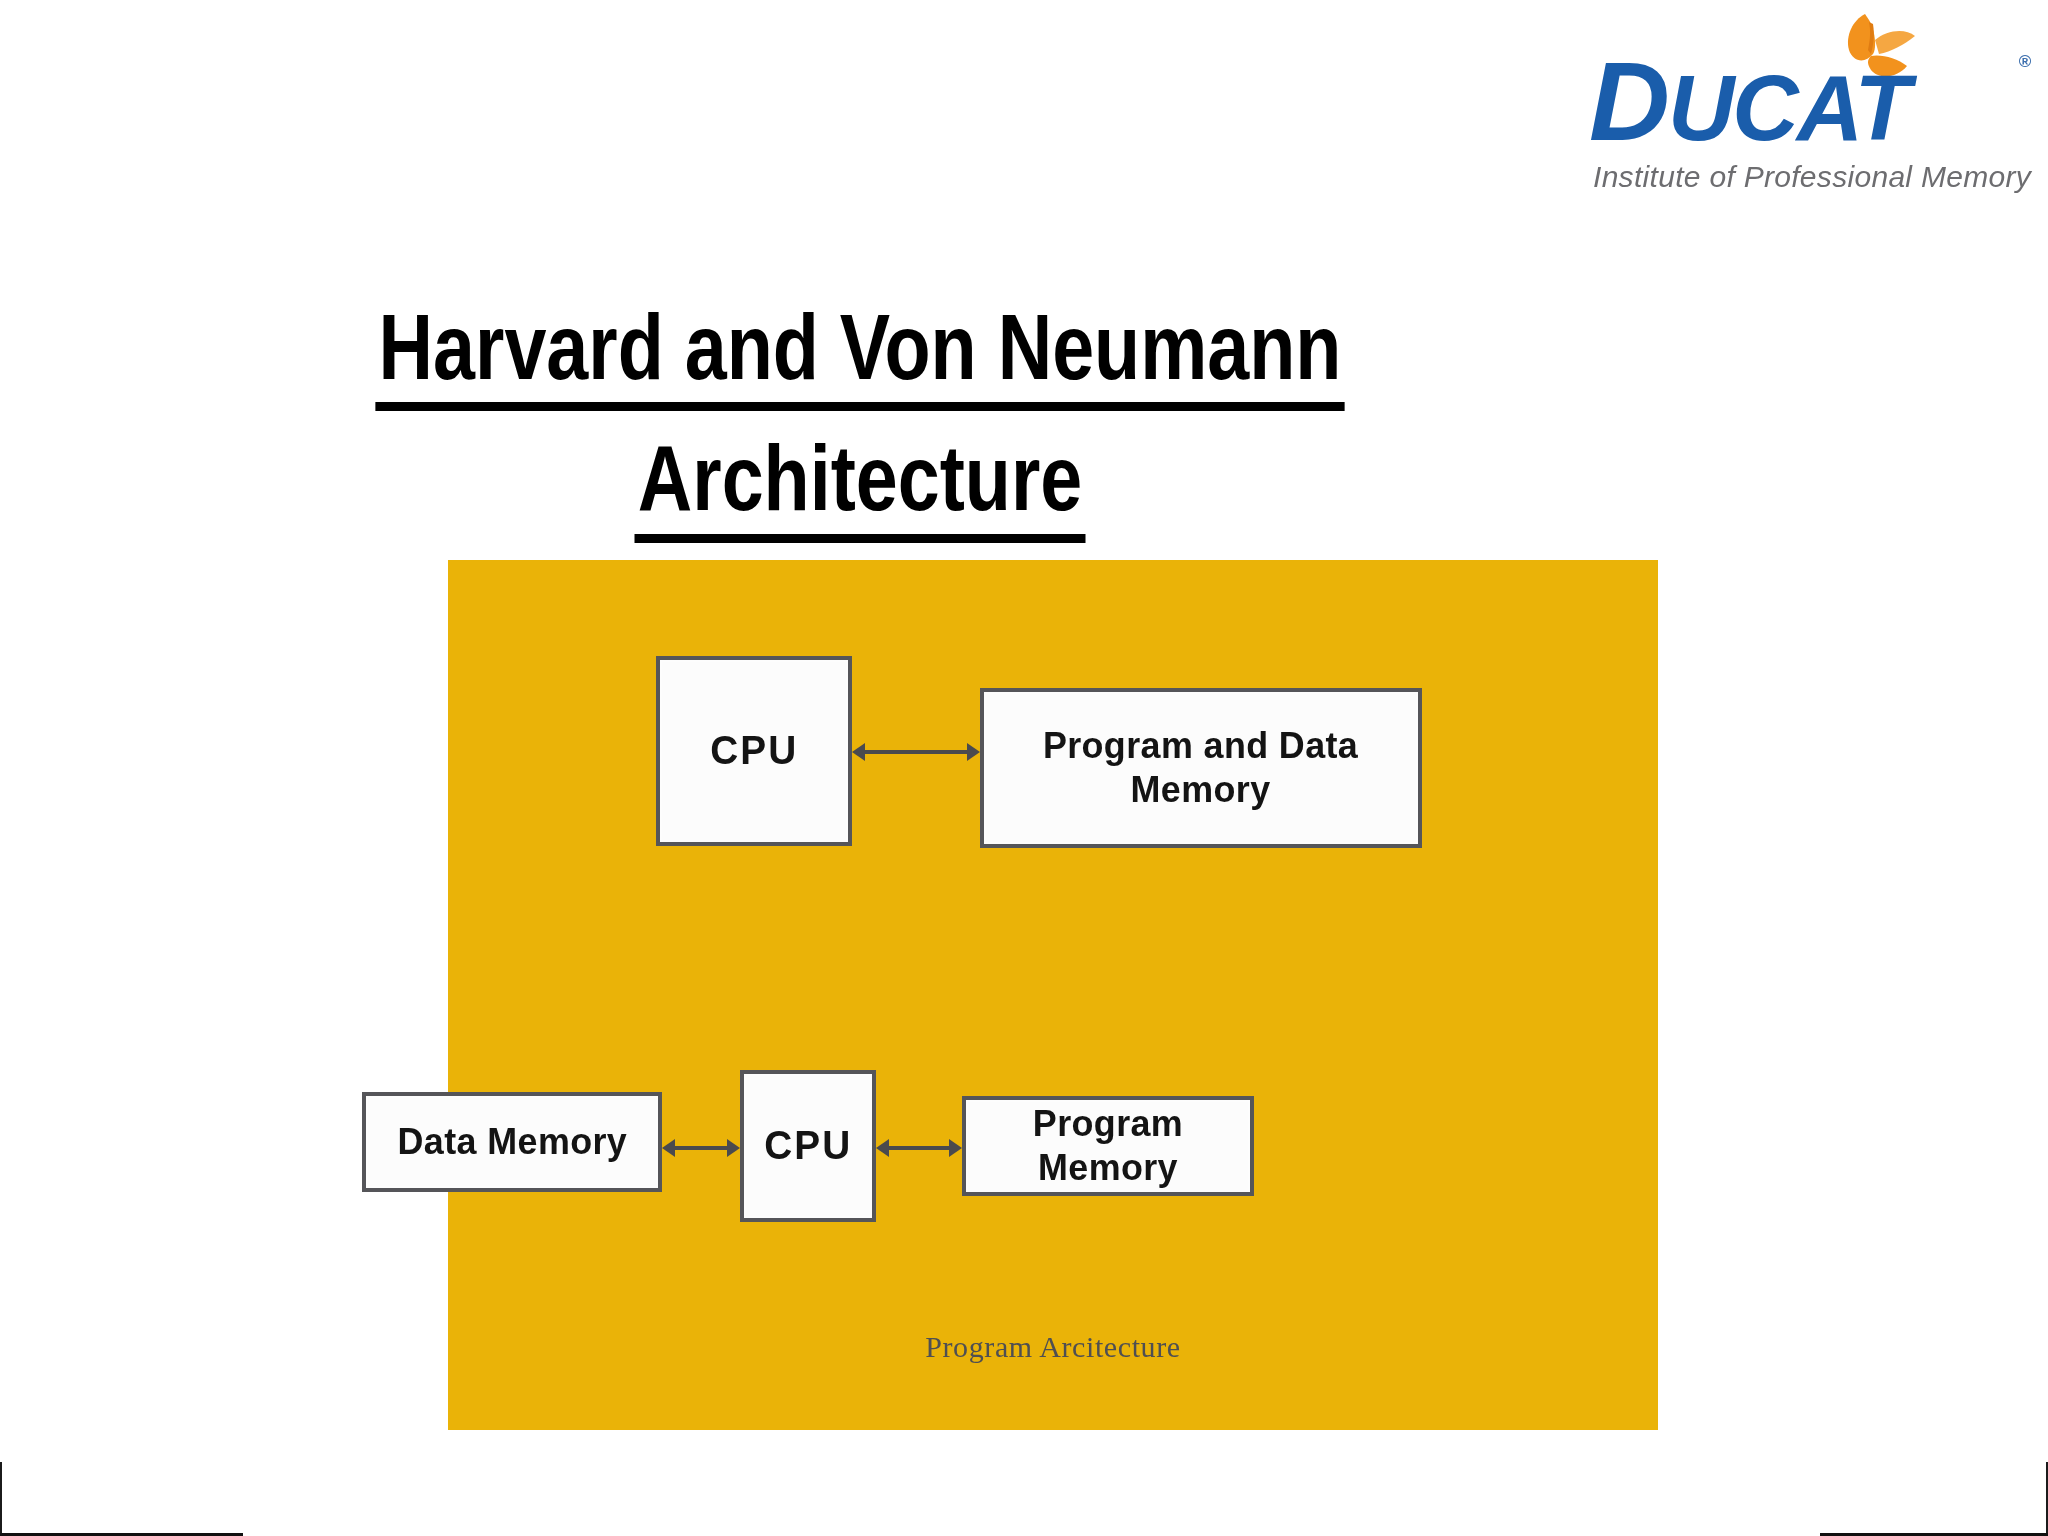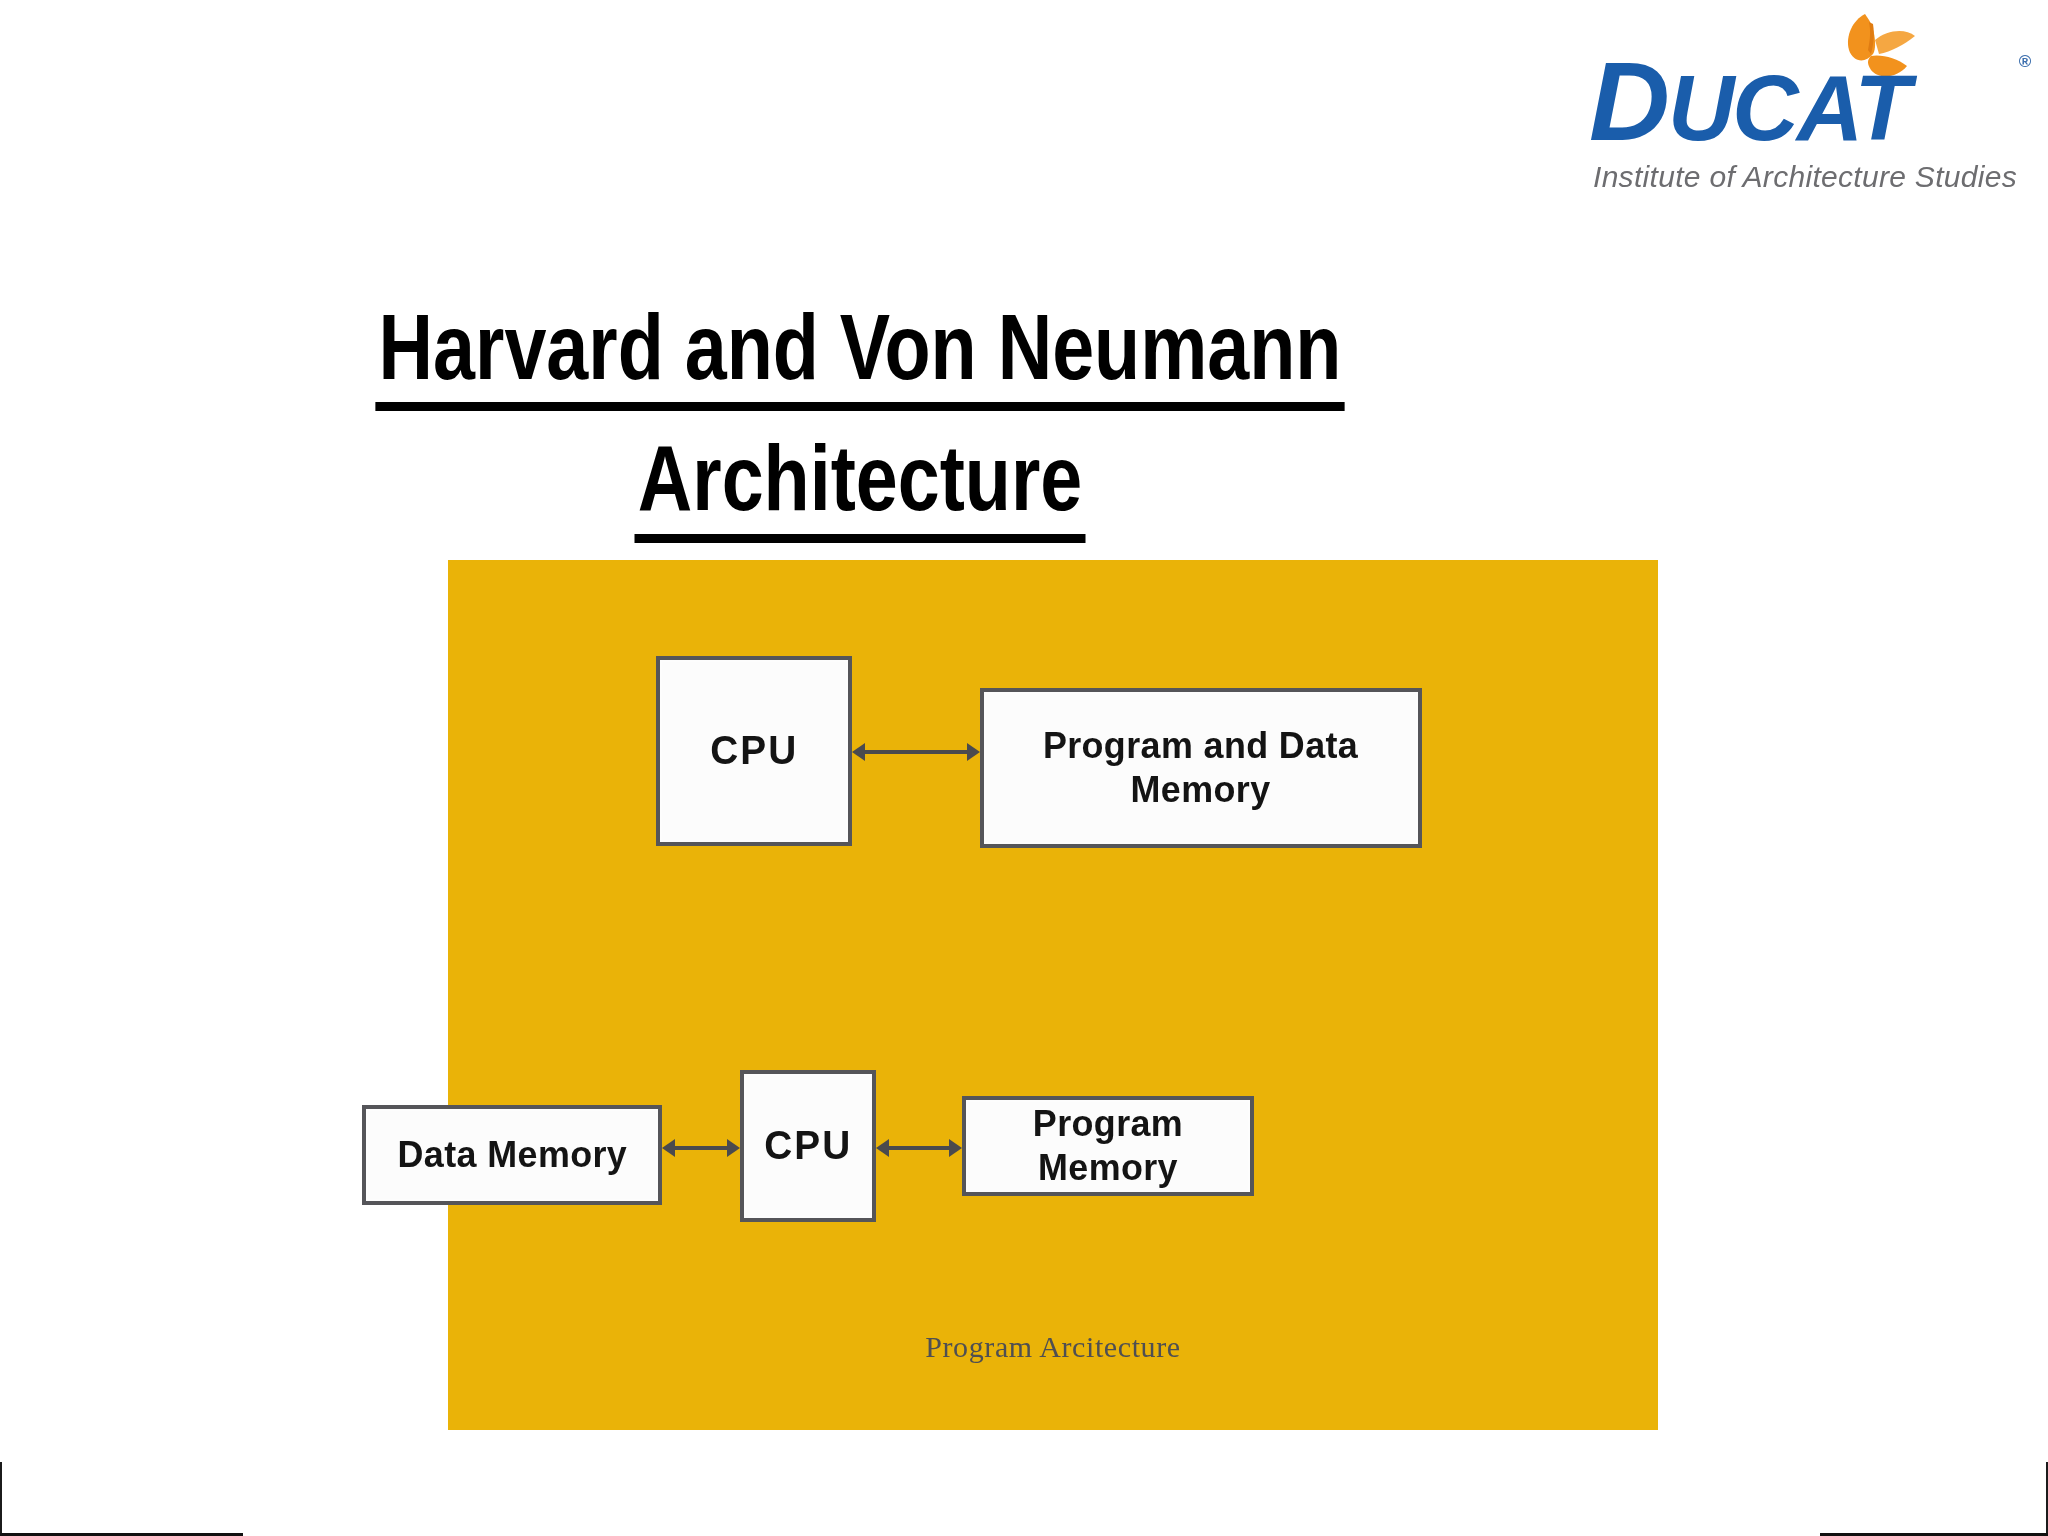--- a/index.html
+++ b/index.html
@@ -116,21 +116,21 @@
     letter-spacing:0.4px;
     transform:scaleX(0.97);
   }
 
   
   .vn-cpu{left:208px;top:96px;width:196px;height:190px;}
   .vn-cpu span{font-size:40px;letter-spacing:2px;}
   .vn-mem{left:532px;top:128px;width:442px;height:160px;}
 
   
-  .hv-data{left:-86px;top:105px;width:300px;height:100px;}
+  .hv-data{left:-86px;top:92px;width:300px;height:100px;}
   .hv-cpu{left:292px;top:70px;width:136px;height:152px;}
   .hv-cpu span{font-size:40px;letter-spacing:2px;}
   .hv-prog{left:514px;top:96px;width:292px;height:100px;}
 
   
   .arrow{
     position:absolute;
     height:18px;
     display:flex;align-items:center;
   }
@@ -172,21 +172,21 @@
   <svg class="logo-butterfly" viewBox="0 0 86 80" xmlns="http://www.w3.org/2000/svg">
     <path d="M30 4 C18 10 10 26 14 40 C18 52 30 54 38 44 C42 38 40 20 34 10 Z" fill="#F2921D"></path>
     <path d="M40 30 C52 20 70 18 80 26 C70 34 56 42 44 44 Z" fill="#F5A742"></path>
     <path d="M36 46 C46 44 62 48 72 56 C62 68 44 70 36 60 C32 54 32 50 36 46 Z" fill="#F2921D"></path>
     <path d="M33 40 C35 30 36 22 34 12 L38 14 C40 26 38 36 36 44 Z" fill="#E07C12"></path>
   </svg>
   <div class="logo-word">
     <span class="cap">D</span><span class="rest">UCAT</span>
   </div>
   <div class="logo-reg">®</div>
-  <div class="logo-tagline">Institute of Architecture Studies</div>
+  <div class="logo-tagline">Institute of Professional Memory</div>
 </div>
 
 <h1 class="title">
   <span class="tline l1">Harvard and Von Neumann</span><br>
   <span class="tline l2">Architecture</span>
 </h1>
 
 <div class="diagram">
 
   <div class="vn-row">

